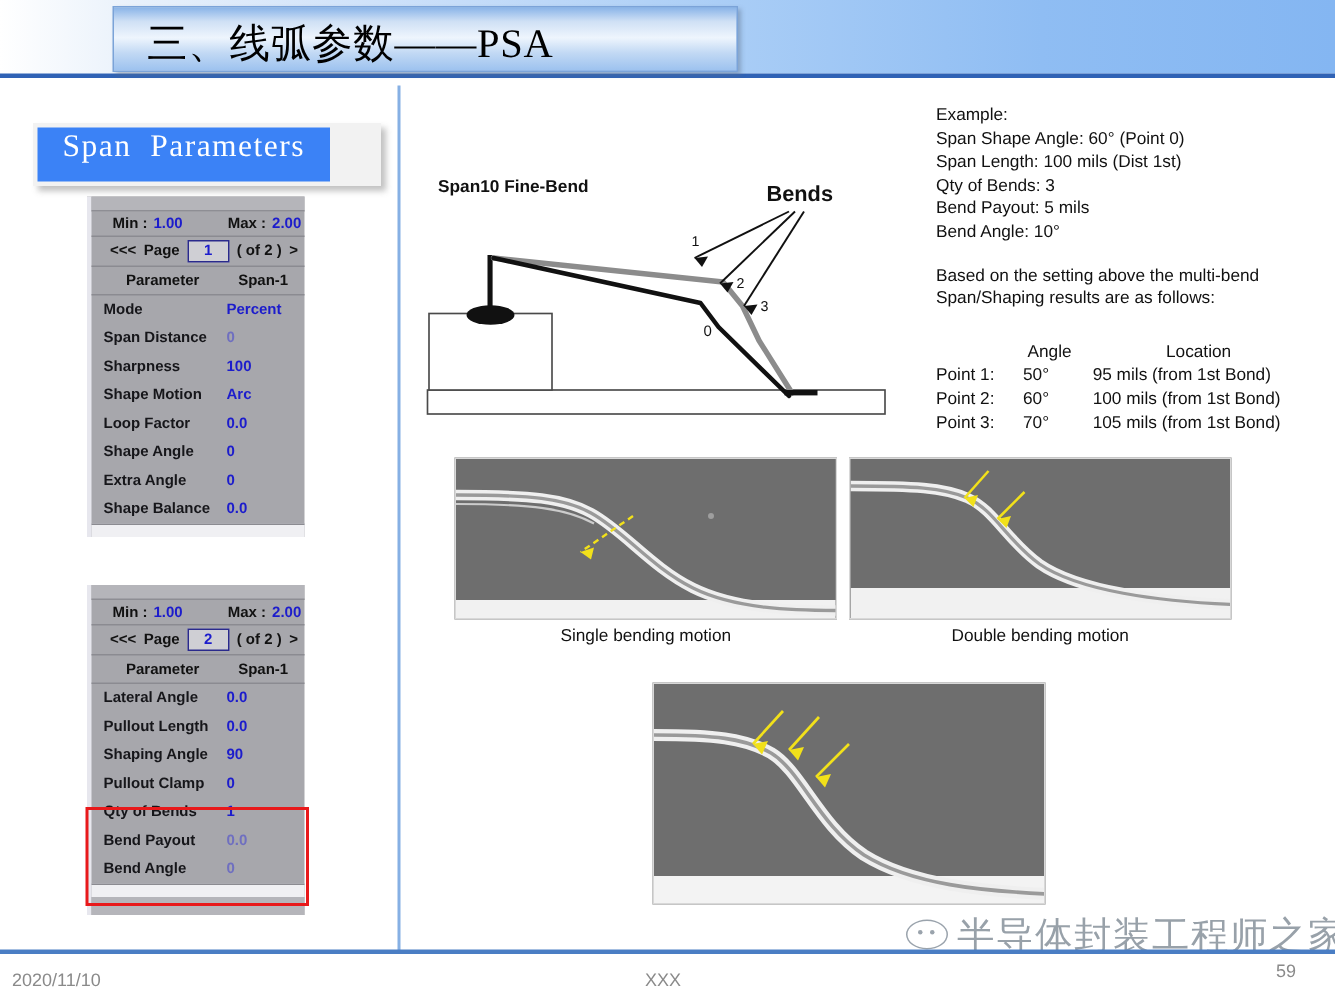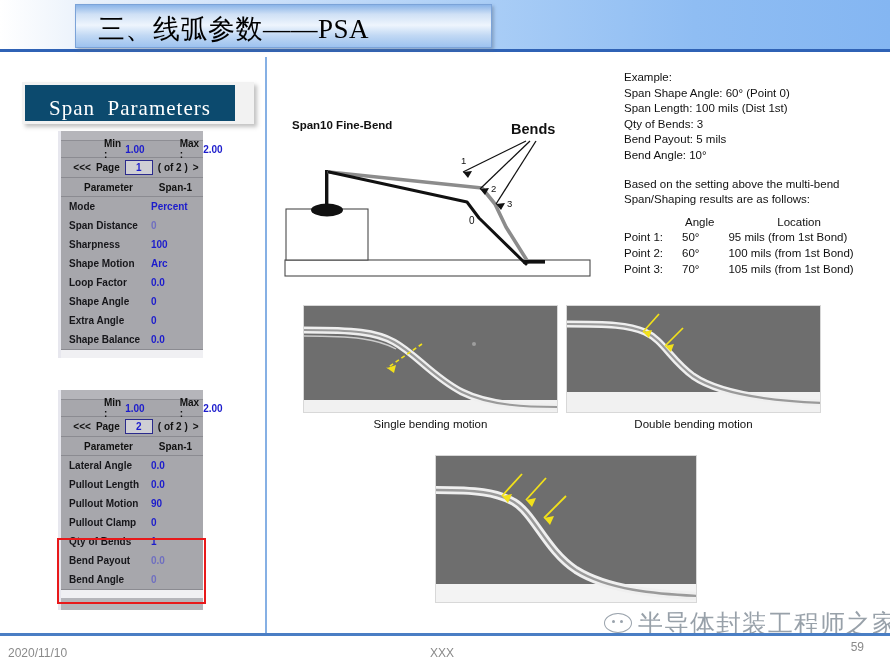--- a/index.html
+++ b/index.html
@@ -37,23 +37,23 @@
     position:absolute;left:265px;top:57px;width:2px;height:578px;
     background:#86b0e4;
   }
 
   
   .span-param-shadow{
     position:absolute;left:22px;top:82px;width:232px;height:42px;
     background:#f2f2f2;box-shadow:3px 3px 4px rgba(120,120,120,.45);
   }
   .span-param-box{
-    position:absolute;left:25px;top:85px;width:210px;height:36px;
-    background:#0c4a6e;
-    display:flex;align-items:flex-end;justify-content:center;
+    position:absolute;left:25px;top:85px;width:195px;height:36px;
+    background:#3b82f6;
+    display:flex;align-items:flex-start;justify-content:center;
   }
   .span-param-text{
     font-family:"Liberation Serif","DejaVu Serif",serif;
     color:#fff;font-size:21px;letter-spacing:1px;white-space:pre;
   }
 
   
   .panel{
     position:absolute;
     background:#a7a7ac;
@@ -65,21 +65,21 @@
     height:9px;background:#b5b5ba;border-bottom:1px solid #8e8e94;
   }
   .row{
     display:flex;align-items:center;height:19px;
     padding-left:8px;box-sizing:border-box;
   }
   .row.minmax{
     justify-content:flex-start;height:17px;
     border-bottom:1px solid #8b8b91;font-weight:bold;color:#111;
   }
-  .minmax .lbl{padding-left:6px;margin-left:29px;}
+  .minmax .lbl{padding-left:6px;}
   .minmax .val{color:#1c1ccc;padding-left:4px;}
   .minmax .gap{width:24px;}
   .row.pager{
     height:20px;border-bottom:1px solid #8b8b91;
     font-weight:bold;color:#111;justify-content:center;gap:5px;
   }
   .pagebox{
     display:inline-flex;align-items:center;justify-content:center;
     min-width:20px;height:13px;background:#cfcfd4;
     border:1px solid #2a2a8c;color:#1c1ccc;font-weight:bold;font-size:10px;
@@ -105,21 +105,21 @@
   }
 
   
   .example-block{
     position:absolute;left:624px;top:70px;width:262px;
     font-size:11.5px;color:#111;line-height:15.6px;
   }
   .example-block .ln{white-space:nowrap;}
   .spacer-line{height:13px;}
   .pt-table{
-    margin-top:7px;font-size:11.5px;line-height:15.6px;color:#111;
+    margin-top:20px;font-size:11.5px;line-height:15.6px;color:#111;
     border-collapse:collapse;
   }
   .pt-table th{font-weight:normal;text-align:center;padding:0 4px 0 0;}
   .pt-table td{padding:0 4px 0 0;white-space:nowrap;}
   .pt-table td.lbl{text-align:left;}
   .pt-table td.ang{text-align:center;}
   .pt-table td.loc{text-align:left;padding-left:10px;}
   .pt-table th.h-ang{padding-left:18px;}
   .pt-table th.h-loc{padding-left:26px;}
 
@@ -277,21 +277,21 @@
   <div id="panel2-rows">
       <div class="row prow">
         <span class="c1">Lateral Angle</span>
         <span class="c2">0.0</span>
       </div>
       <div class="row prow">
         <span class="c1">Pullout Length</span>
         <span class="c2">0.0</span>
       </div>
       <div class="row prow">
-        <span class="c1">Pullout Motion</span>
+        <span class="c1">Shaping Angle</span>
         <span class="c2">90</span>
       </div>
       <div class="row prow">
         <span class="c1">Pullout Clamp</span>
         <span class="c2">0</span>
       </div>
       <div class="row prow">
         <span class="c1">Qty of Bends</span>
         <span class="c2">1</span>
       </div>

